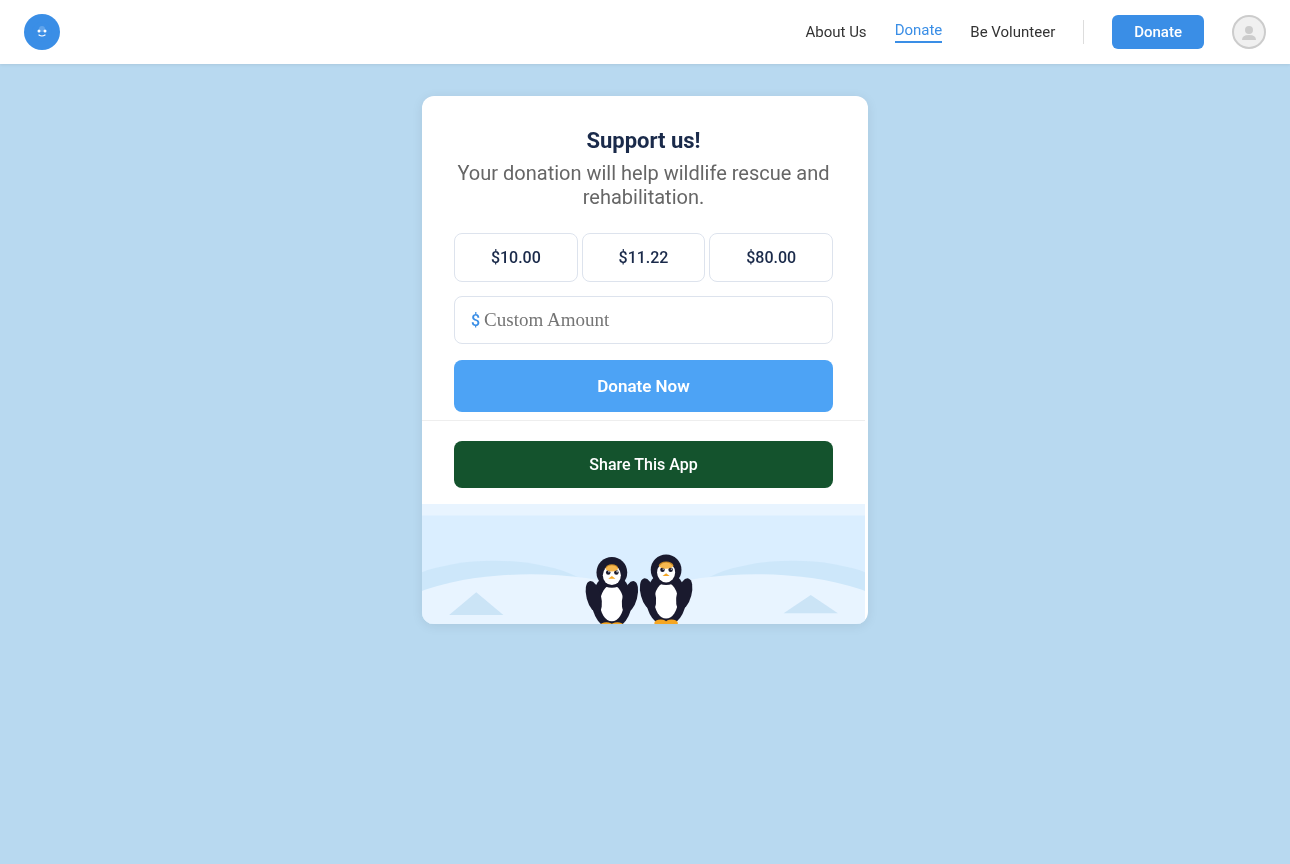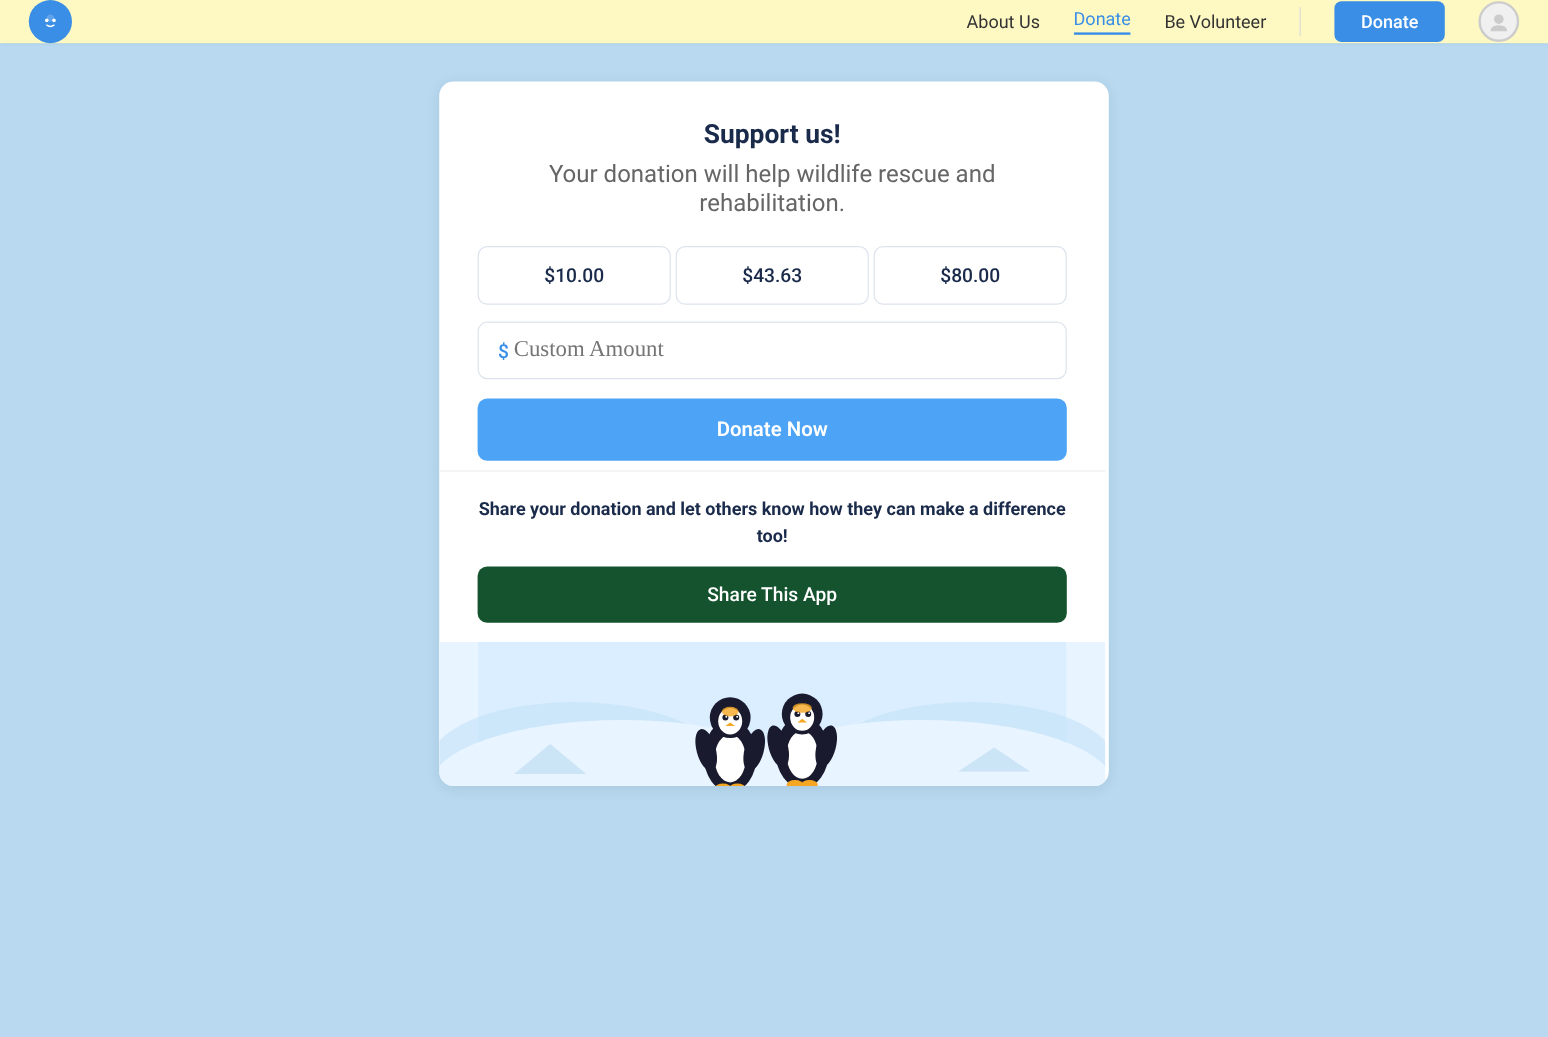--- a/index.html
+++ b/index.html
@@ -8,23 +8,23 @@
       background-color: #b8d9f0;
       min-height: 864px;
       width: 1290px;
     }
 
     
     .navbar {
       display: flex;
       align-items: center;
       justify-content: space-between;
-      background: #fef9c3;
+      background: #ffffff;
       padding: 0 24px;
-      height: 36px;
+      height: 64px;
       box-shadow: 0 1px 3px rgba(0,0,0,0.08);
     }
     .navbar-left {
       display: flex;
       align-items: center;
     }
     .logo-circle {
       width: 36px;
       height: 36px;
       background: #3a8ee6;
@@ -84,21 +84,21 @@
     
     .main {
       display: flex;
       justify-content: center;
       padding-top: 32px;
     }
 
     .card {
       background: #fff;
       border-radius: 12px;
-      width: 558px;
+      width: 446px;
       padding: 32px 35px 0 32px;
       box-shadow: 0 2px 12px rgba(0,0,0,0.08);
       overflow: hidden;
     }
 
     .card-title {
       text-align: center;
       font-size: 22px;
       font-weight: 700;
       color: #1a2a4a;
@@ -241,37 +241,36 @@
 </nav>
 
 <div class="main">
   <div class="card">
     <h2 class="card-title">Support us!</h2>
     <p class="card-subtitle">Your donation will help wildlife rescue and rehabilitation.</p>
 
     
     <div class="amount-row">
       <button class="amount-btn">$10.00</button>
-      <button class="amount-btn">$43.63</button>
+      <button class="amount-btn">$11.22</button>
       <button class="amount-btn">$80.00</button>
     </div>
 
     
     <div class="custom-amount-field">
       <span class="dollar-sign">$</span>
       <input class="custom-input" type="text" placeholder="Custom Amount" style="">
     </div>
 
     
     <button class="donate-now-btn">Donate Now</button>
 
     <hr class="divider">
 
     
-    <p class="share-title">Share your donation and let others know how they can make a difference too!</p>
     <button class="share-btn">Share This App</button>
 
     
     <div class="penguin-section">
       <svg width="100%" height="120" viewBox="0 0 490 120" xmlns="http://www.w3.org/2000/svg" preserveAspectRatio="xMidYMax meet">
 
         <rect width="490" height="120" fill="#daeeff"></rect>
 
         <ellipse cx="80" cy="100" rx="120" ry="50" fill="#c8e4f8" opacity="0.7"></ellipse>
         <ellipse cx="410" cy="100" rx="120" ry="50" fill="#c8e4f8" opacity="0.7"></ellipse>

